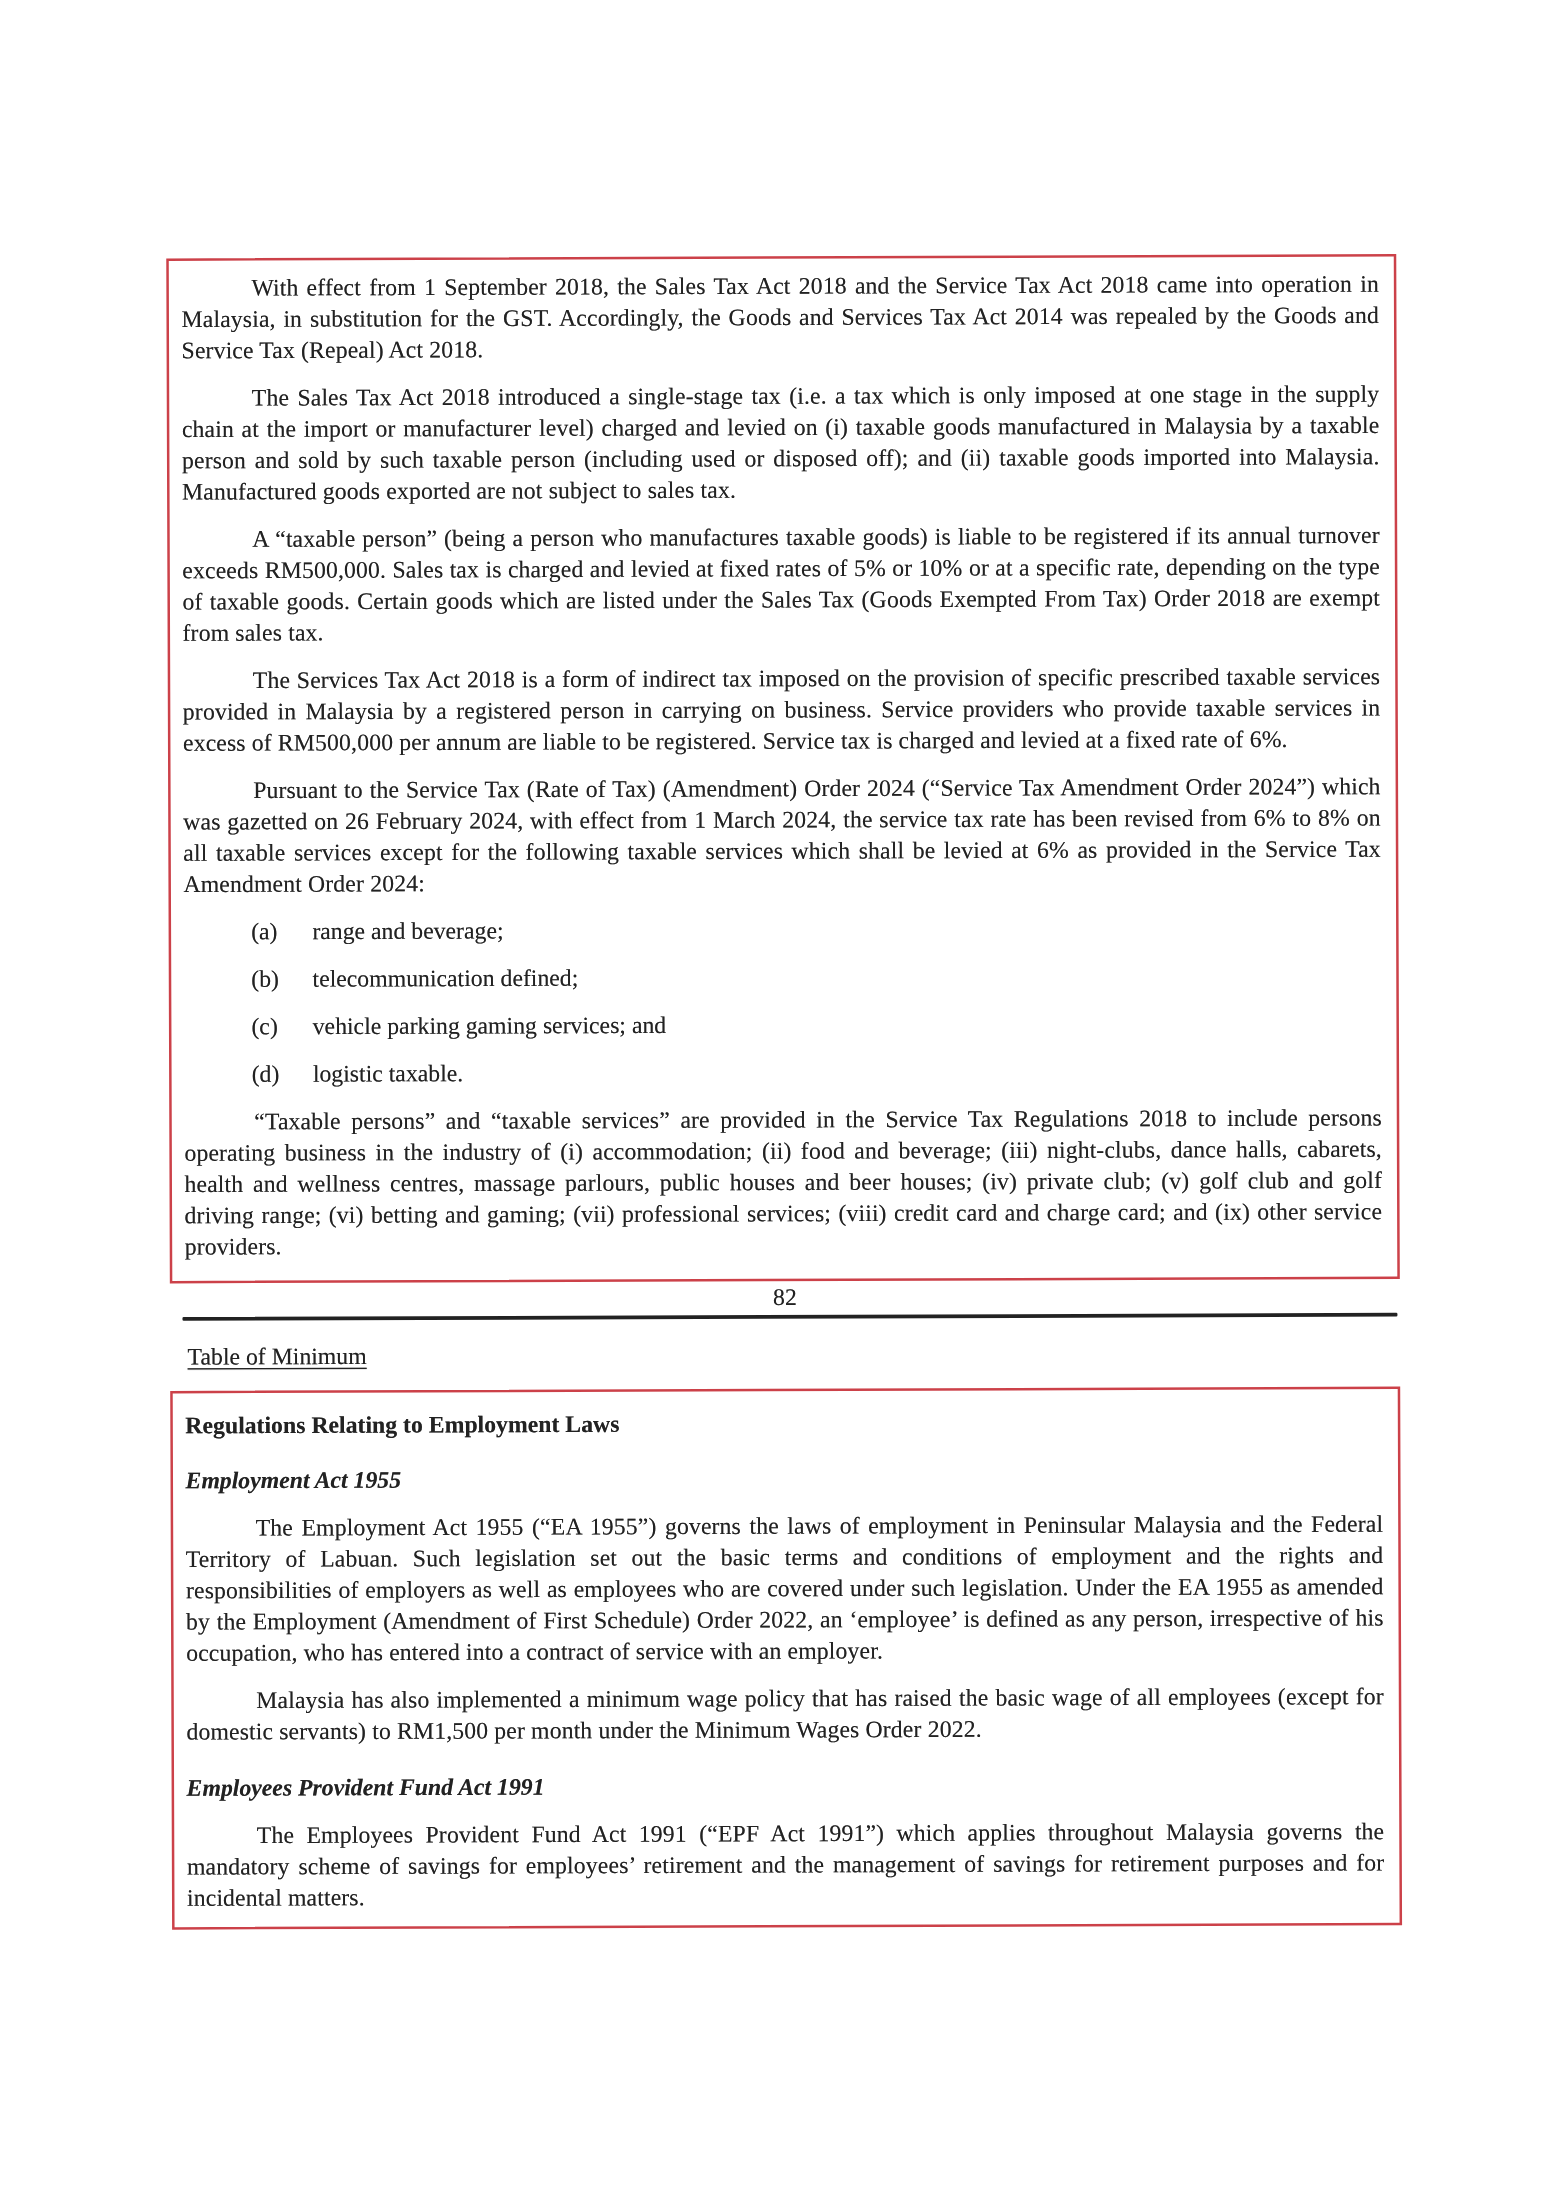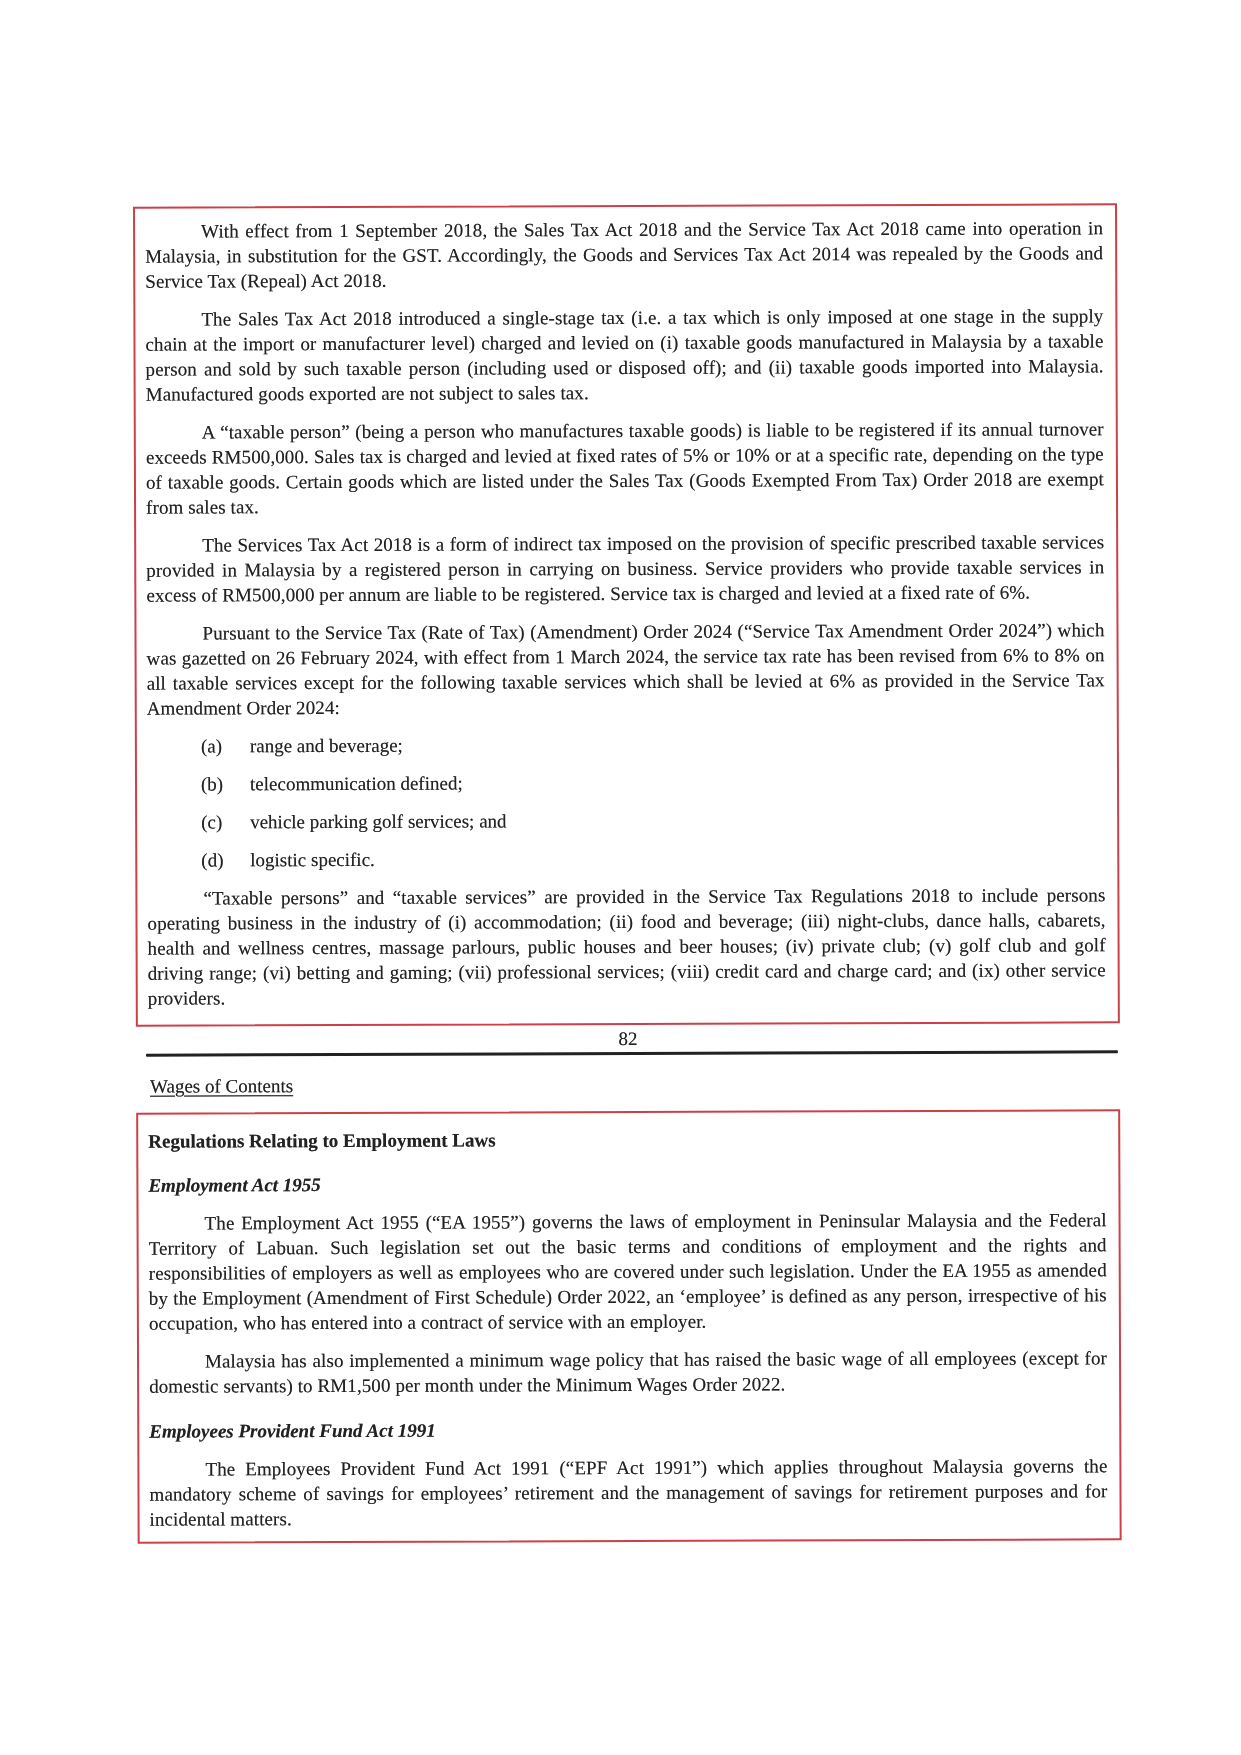--- a/index.html
+++ b/index.html
@@ -79,35 +79,35 @@
     <p class="para">Pursuant to the Service Tax (Rate of Tax) (Amendment) Order 2024 (“Service Tax Amendment Order 2024”) which was gazetted on 26 February 2024, with effect from 1 March 2024, the service tax rate has been revised from 6% to 8% on all taxable services except for the following taxable services which shall be levied at 6% as provided in the Service Tax Amendment Order 2024:</p>
 
     <div class="svc-list">
       <div class="list-row">
         <span class="marker">(a)</span><span>range and beverage;</span>
       </div>
       <div class="list-row">
         <span class="marker">(b)</span><span>telecommunication defined;</span>
       </div>
       <div class="list-row">
-        <span class="marker">(c)</span><span>vehicle parking golf services; and</span>
+        <span class="marker">(c)</span><span>vehicle parking gaming services; and</span>
       </div>
       <div class="list-row">
-        <span class="marker">(d)</span><span>logistic specific.</span>
+        <span class="marker">(d)</span><span>logistic taxable.</span>
       </div>
     </div>
 
     <p class="para last">“Taxable persons” and “taxable services” are provided in the Service Tax Regulations 2018 to include persons operating business in the industry of (i) accommodation; (ii) food and beverage; (iii) night-clubs, dance halls, cabarets, health and wellness centres, massage parlours, public houses and beer houses; (iv) private club; (v) golf club and golf driving range; (vi) betting and gaming; (vii) professional services; (viii) credit card and charge card; and (ix) other service providers.</p>
   </section>
 
   <div class="pageno">82</div>
   <div class="rule"></div>
 
   <div class="toc-row">
-    <a class="toc-link">Wages of Contents</a>
+    <a class="toc-link">Table of Minimum</a>
   </div>
 
   <section class="red-box emp-box">
     <h2 class="sec-heading">Regulations Relating to Employment Laws</h2>
 
     <h3 class="sub-heading first">Employment Act 1955</h3>
     <p class="para">The Employment Act 1955 (“EA 1955”) governs the laws of employment in Peninsular Malaysia and the Federal Territory of Labuan. Such legislation set out the basic terms and conditions of employment and the rights and responsibilities of employers as well as employees who are covered under such legislation. Under the EA 1955 as amended by the Employment (Amendment of First Schedule) Order 2022, an ‘employee’ is defined as any person, irrespective of his occupation, who has entered into a contract of service with an employer.</p>
     <p class="para">Malaysia has also implemented a minimum wage policy that has raised the basic wage of all employees (except for domestic servants) to RM1,500 per month under the Minimum Wages Order 2022.</p>
 
     <h3 class="sub-heading">Employees Provident Fund Act 1991</h3>

